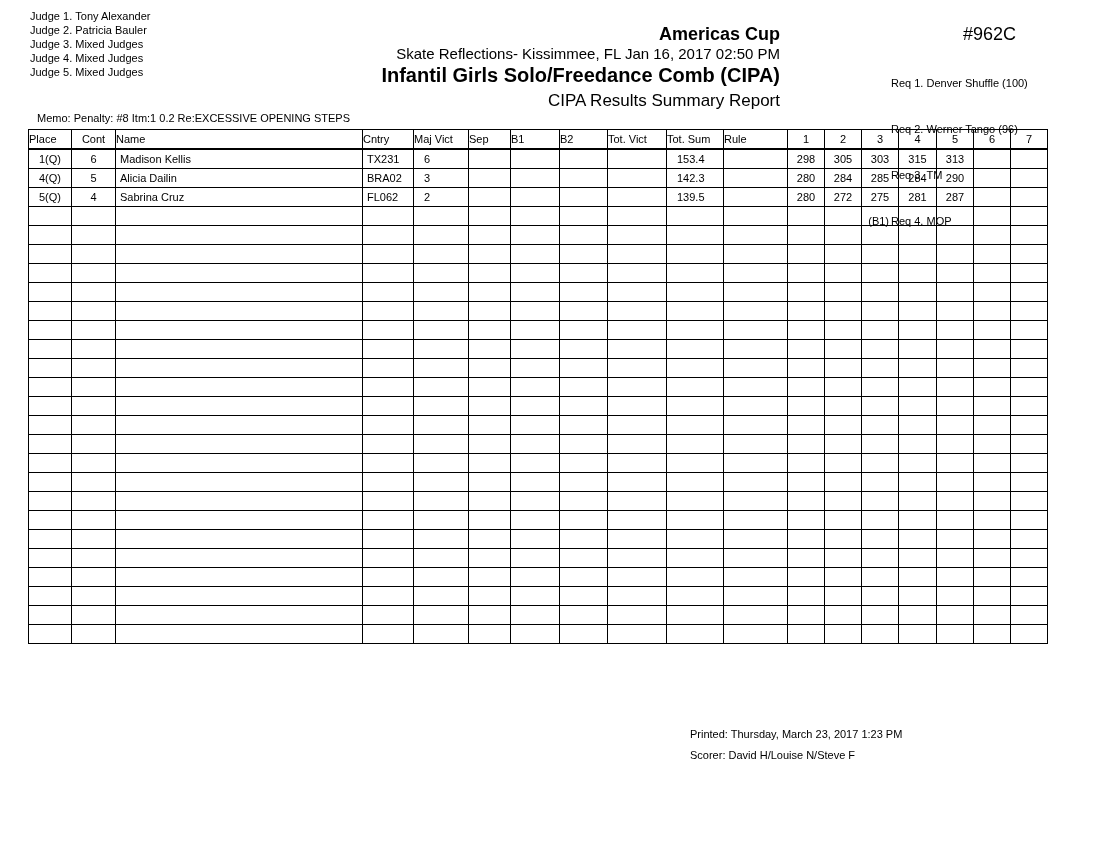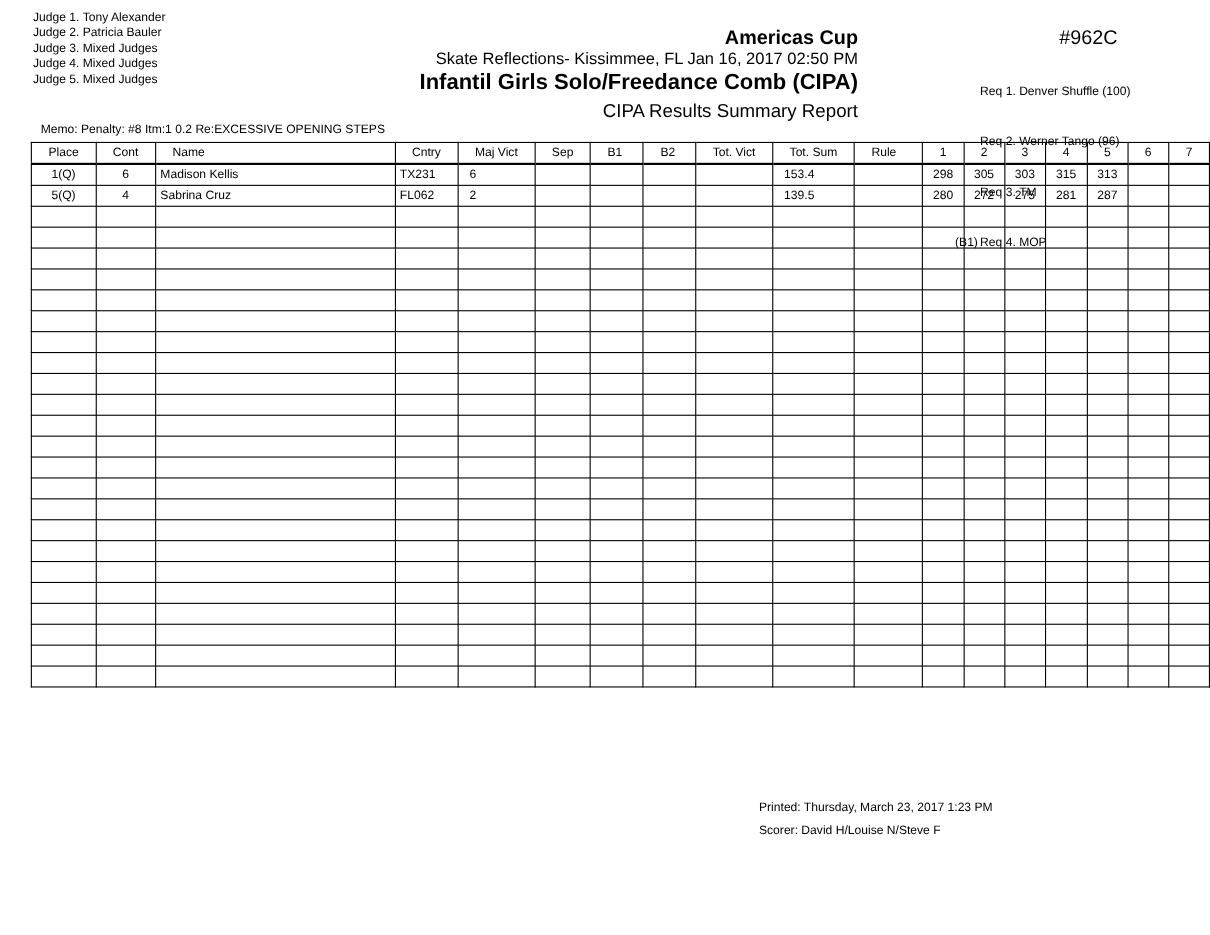--- a/index.html
+++ b/index.html
@@ -13,21 +13,21 @@
   .venue { top:45px; font-size:15px; }
   .event { top:64px; font-size:20px; font-weight:bold; }
   .report { top:91px; font-size:17px; }
   .evnum { left:963px; top:24px; font-size:18px; font-weight:normal; }
   .reqs { left:860px; top:44px; font-size:11px; line-height:14px; }
   .reqs .r { height:14px; position:relative;margin-top:32px; }
   .reqs .pre { display:inline-block; width:29px; text-align:right; padding-right:2px; }
   .memo { left:37px; top:112px; font-size:11px; }
   table.grid { position:absolute; left:28px; top:129px; border-collapse:collapse; table-layout:fixed; font-size:11px; }
   table.grid td, table.grid th { border:1px solid #000; height:18px; padding:0 4px; font-weight:normal; overflow:hidden; white-space:nowrap; }
-  table.grid thead th { border-bottom:2px solid #000; height:18px; text-align:left; padding:0 15px; }
+  table.grid thead th { border-bottom:2px solid #000; height:18px; text-align:left; padding:0 0; }
   table.grid thead th.c { text-align:center; }
   table.grid td.c { text-align:center; }
   table.grid td.pad { padding-left:10px; }
   .footer { left:690px; font-size:11px; }
   .printed { top:728px; }
   .scorer { top:749px; }
 </style>
 </head>
 <body>
 
@@ -113,20 +113,40 @@
         <td class="pad"></td>
         <td class="c">298</td>
         <td class="c">305</td>
         <td class="c">303</td>
         <td class="c">315</td>
         <td class="c">313</td>
         <td class="c"></td>
         <td class="c"></td>
       </tr>
       <tr>
+        <td class="c">4(Q)</td>
+        <td class="c">5</td>
+        <td>Alicia Dailin</td>
+        <td>BRA02</td>
+        <td class="pad">3</td>
+        <td class="pad"></td>
+        <td class="pad"></td>
+        <td></td>
+        <td></td>
+        <td class="pad">142.3</td>
+        <td class="pad"></td>
+        <td class="c">280</td>
+        <td class="c">284</td>
+        <td class="c">285</td>
+        <td class="c">284</td>
+        <td class="c">290</td>
+        <td class="c"></td>
+        <td class="c"></td>
+      </tr>
+      <tr>
         <td class="c">5(Q)</td>
         <td class="c">4</td>
         <td>Sabrina Cruz</td>
         <td>FL062</td>
         <td class="pad">2</td>
         <td class="pad"></td>
         <td class="pad"></td>
         <td></td>
         <td></td>
         <td class="pad">139.5</td>

